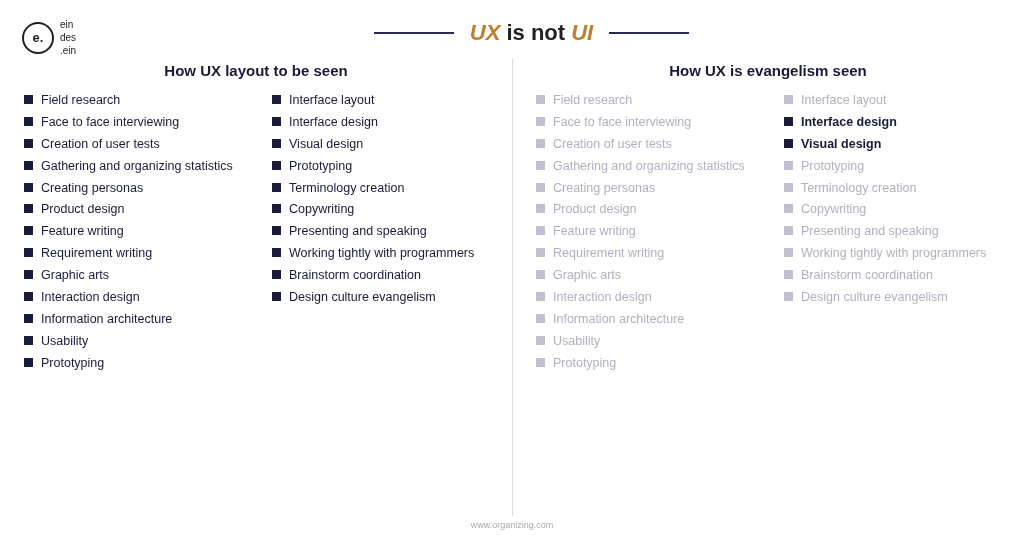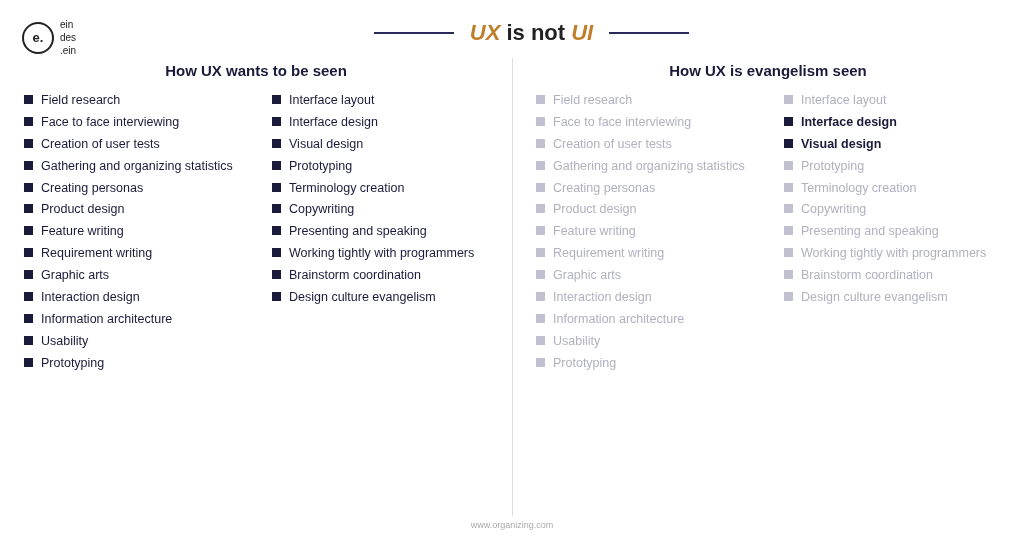--- a/index.html
+++ b/index.html
@@ -176,21 +176,21 @@
     <span class="ux">UX</span>
     <span> </span>
     <span class="is-not">is not</span>
     <span> </span>
     <span class="ui">UI</span>
   </div>
   <div class="title-line"></div>
 </div>
 
 <div class="subtitle-row">
-  <div class="subtitle-left">How UX wants to be seen</div>
+  <div class="subtitle-left">How UX layout to be seen</div>
   <div class="subtitle-right">How UX is evangelism seen</div>
 </div>
 
 <div class="vertical-divider"></div>
 
 <div class="content-area">
 
   <div class="half">
 
     <div class="col" id="left-col1">

